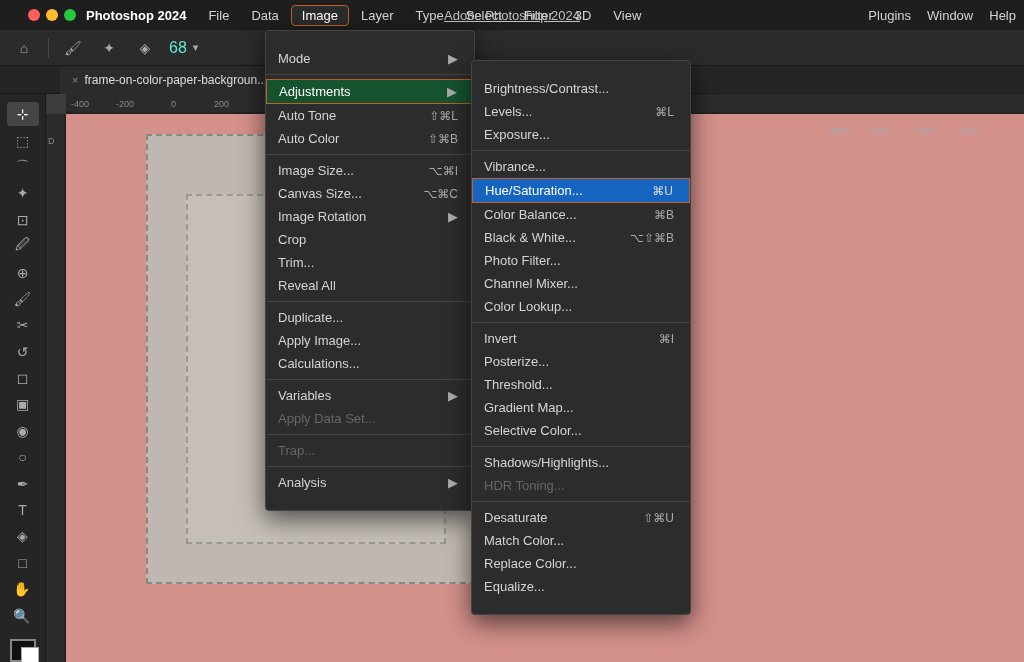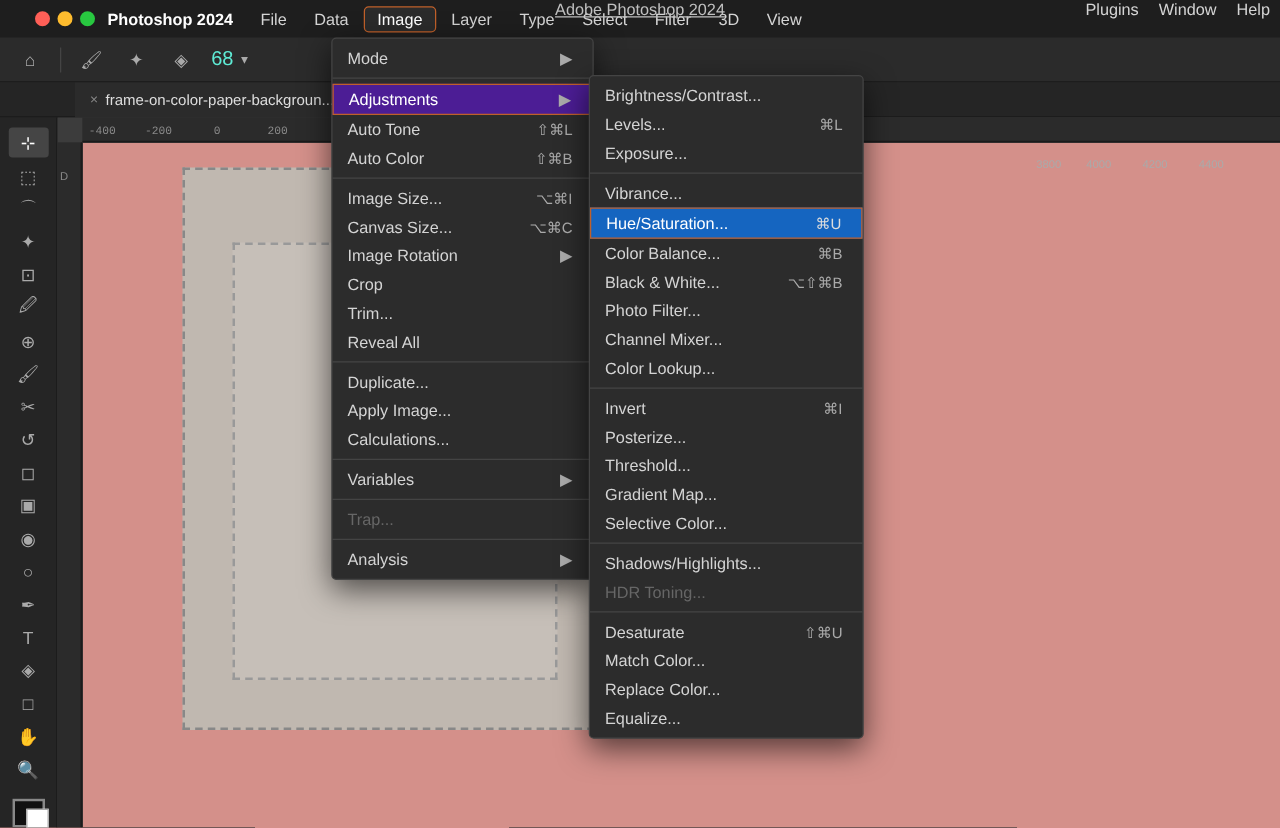--- a/index.html
+++ b/index.html
@@ -12,20 +12,21 @@
       background: #2b2b2b;
       position: relative;
     }
 
     
     .menubar {
       width: 100%;
       height: 30px;
       background: #1e1e1e;
       display: flex;
+      align-items: center;
       padding: 0 8px;
       color: #d4d4d4;
       position: relative;
       z-index: 100;
     }
     .menubar-apple {
       margin-right: 12px;
       font-size: 15px;
     }
     .menubar-items {
@@ -144,21 +145,20 @@
       overflow: hidden;
       background: #3c3c3c;
     }
     .ruler-top {
       position: absolute;
       top: 0; left: 20px; right: 0;
       height: 20px;
       background: #2b2b2b;
       border-bottom: 1px solid #1a1a1a;
       z-index: 2;
-      font-family: Liberation Mono, monospace;
     }
     .ruler-left {
       position: absolute;
       top: 20px; left: 0;
       width: 20px; bottom: 0;
       background: #2b2b2b;
       border-right: 1px solid #1a1a1a;
       z-index: 2;
     }
     .canvas-bg {
@@ -173,21 +173,21 @@
       background: #d4908a;
       position: relative;
     }
     .dropdown-menu {
       position: absolute;
       background: #2c2c2c;
       border: 1px solid #444;
       border-radius: 4px;
       box-shadow: 0 8px 24px rgba(0,0,0,0.6);
       min-width: 200px;
-      padding: 4px 0;
+      padding: 16px 0;
       z-index: 300;
     }
     .menu-item {
       display: flex;
       align-items: center;
       justify-content: space-between;
       padding: 4px 16px 4px 12px;
       color: #d4d4d4;
       cursor: pointer;
       font-size: 13px;
@@ -338,21 +338,21 @@
   </div>
 
 </div>
 
 <div class="dropdown-menu image-menu" style="top:30px; left:265px;">
   <div class="menu-item">
     <span>Mode</span>
     <span class="menu-arrow">▶</span>
   </div>
   <div class="menu-separator"></div>
-  <div class="menu-item" style="background:#4c1d95; color:white; border:1.5px solid #c0602a;">
+  <div class="menu-item" style="background:#14532d; color:white; border:1.5px solid #c0602a;">
     <span>Adjustments</span>
     <span class="menu-arrow">▶</span>
   </div>
   <div class="menu-item">
     <span>Auto Tone</span>
     <span class="menu-shortcut">⇧⌘L</span>
   </div>
   <div class="menu-item">
     <span>Auto Color</span>
     <span class="menu-shortcut">⇧⌘B</span>
@@ -386,20 +386,23 @@
   <div class="menu-item">
     <span>Apply Image...</span>
   </div>
   <div class="menu-item">
     <span>Calculations...</span>
   </div>
   <div class="menu-separator"></div>
   <div class="menu-item">
     <span>Variables</span>
     <span class="menu-arrow">▶</span>
+  </div>
+  <div class="menu-item disabled">
+    <span>Apply Data Set...</span>
   </div>
   <div class="menu-separator"></div>
   <div class="menu-item disabled">
     <span>Trap...</span>
   </div>
   <div class="menu-separator"></div>
   <div class="menu-item">
     <span>Analysis</span>
     <span class="menu-arrow">▶</span>
   </div>

